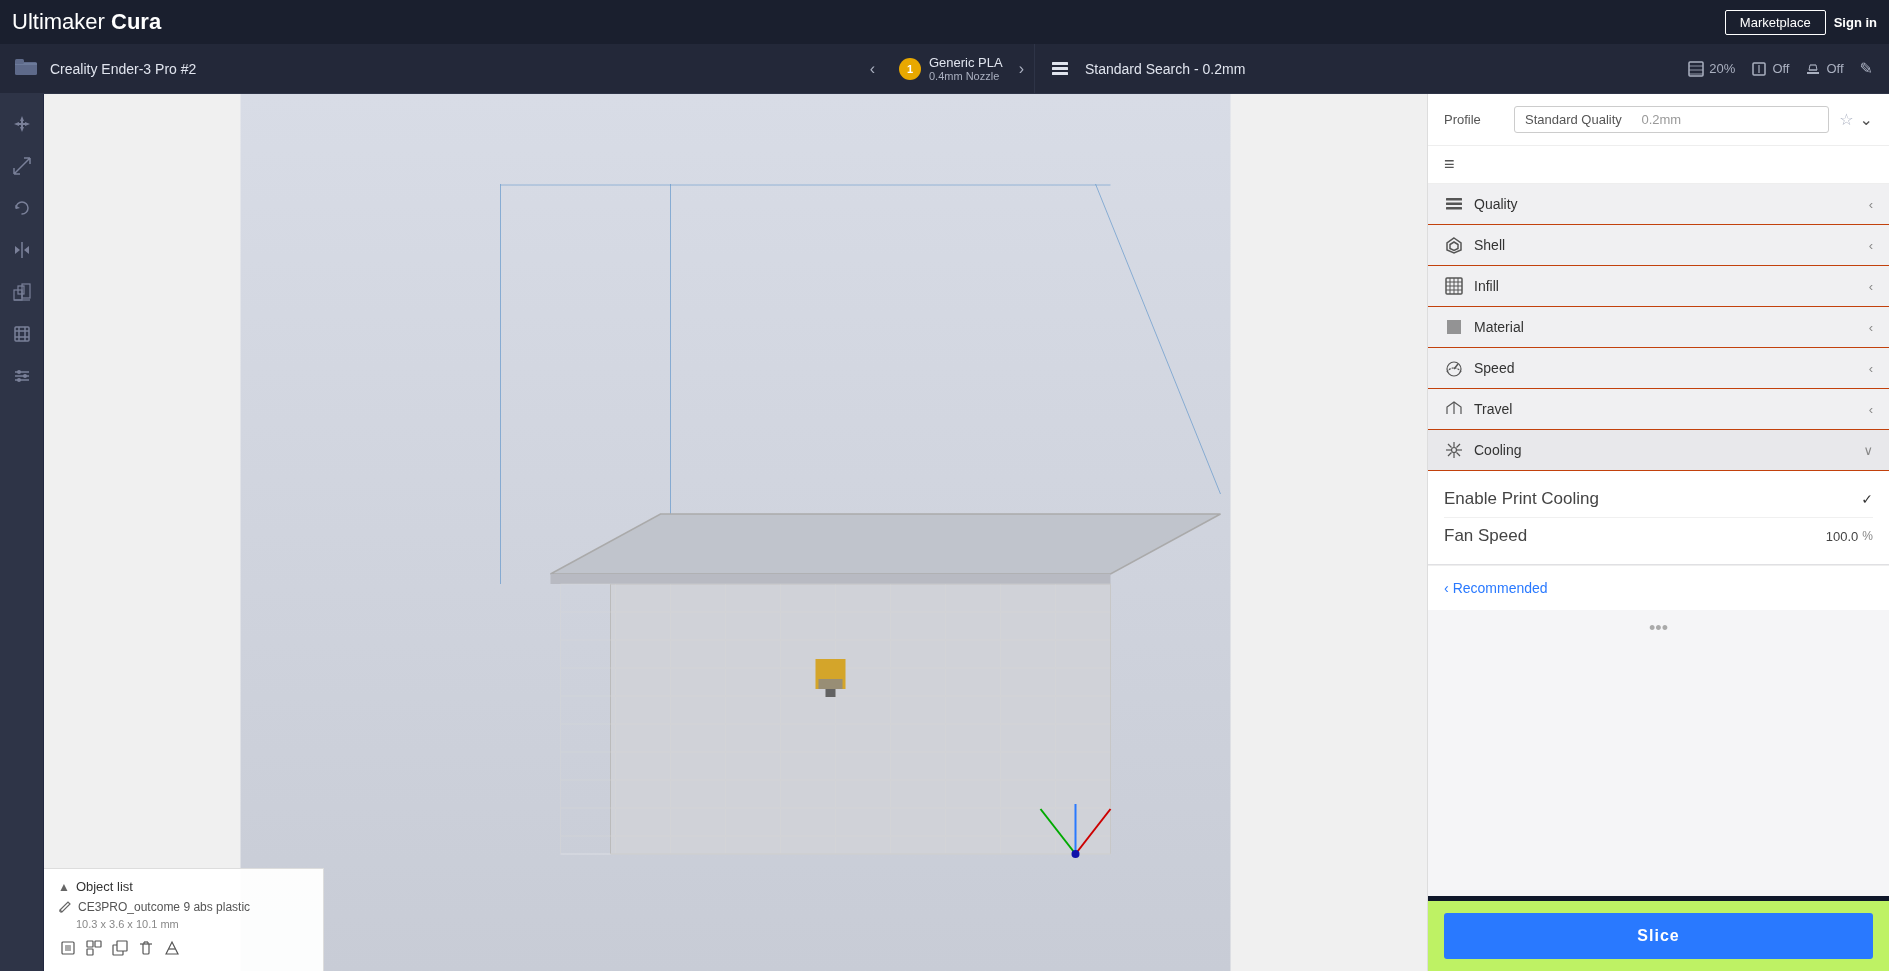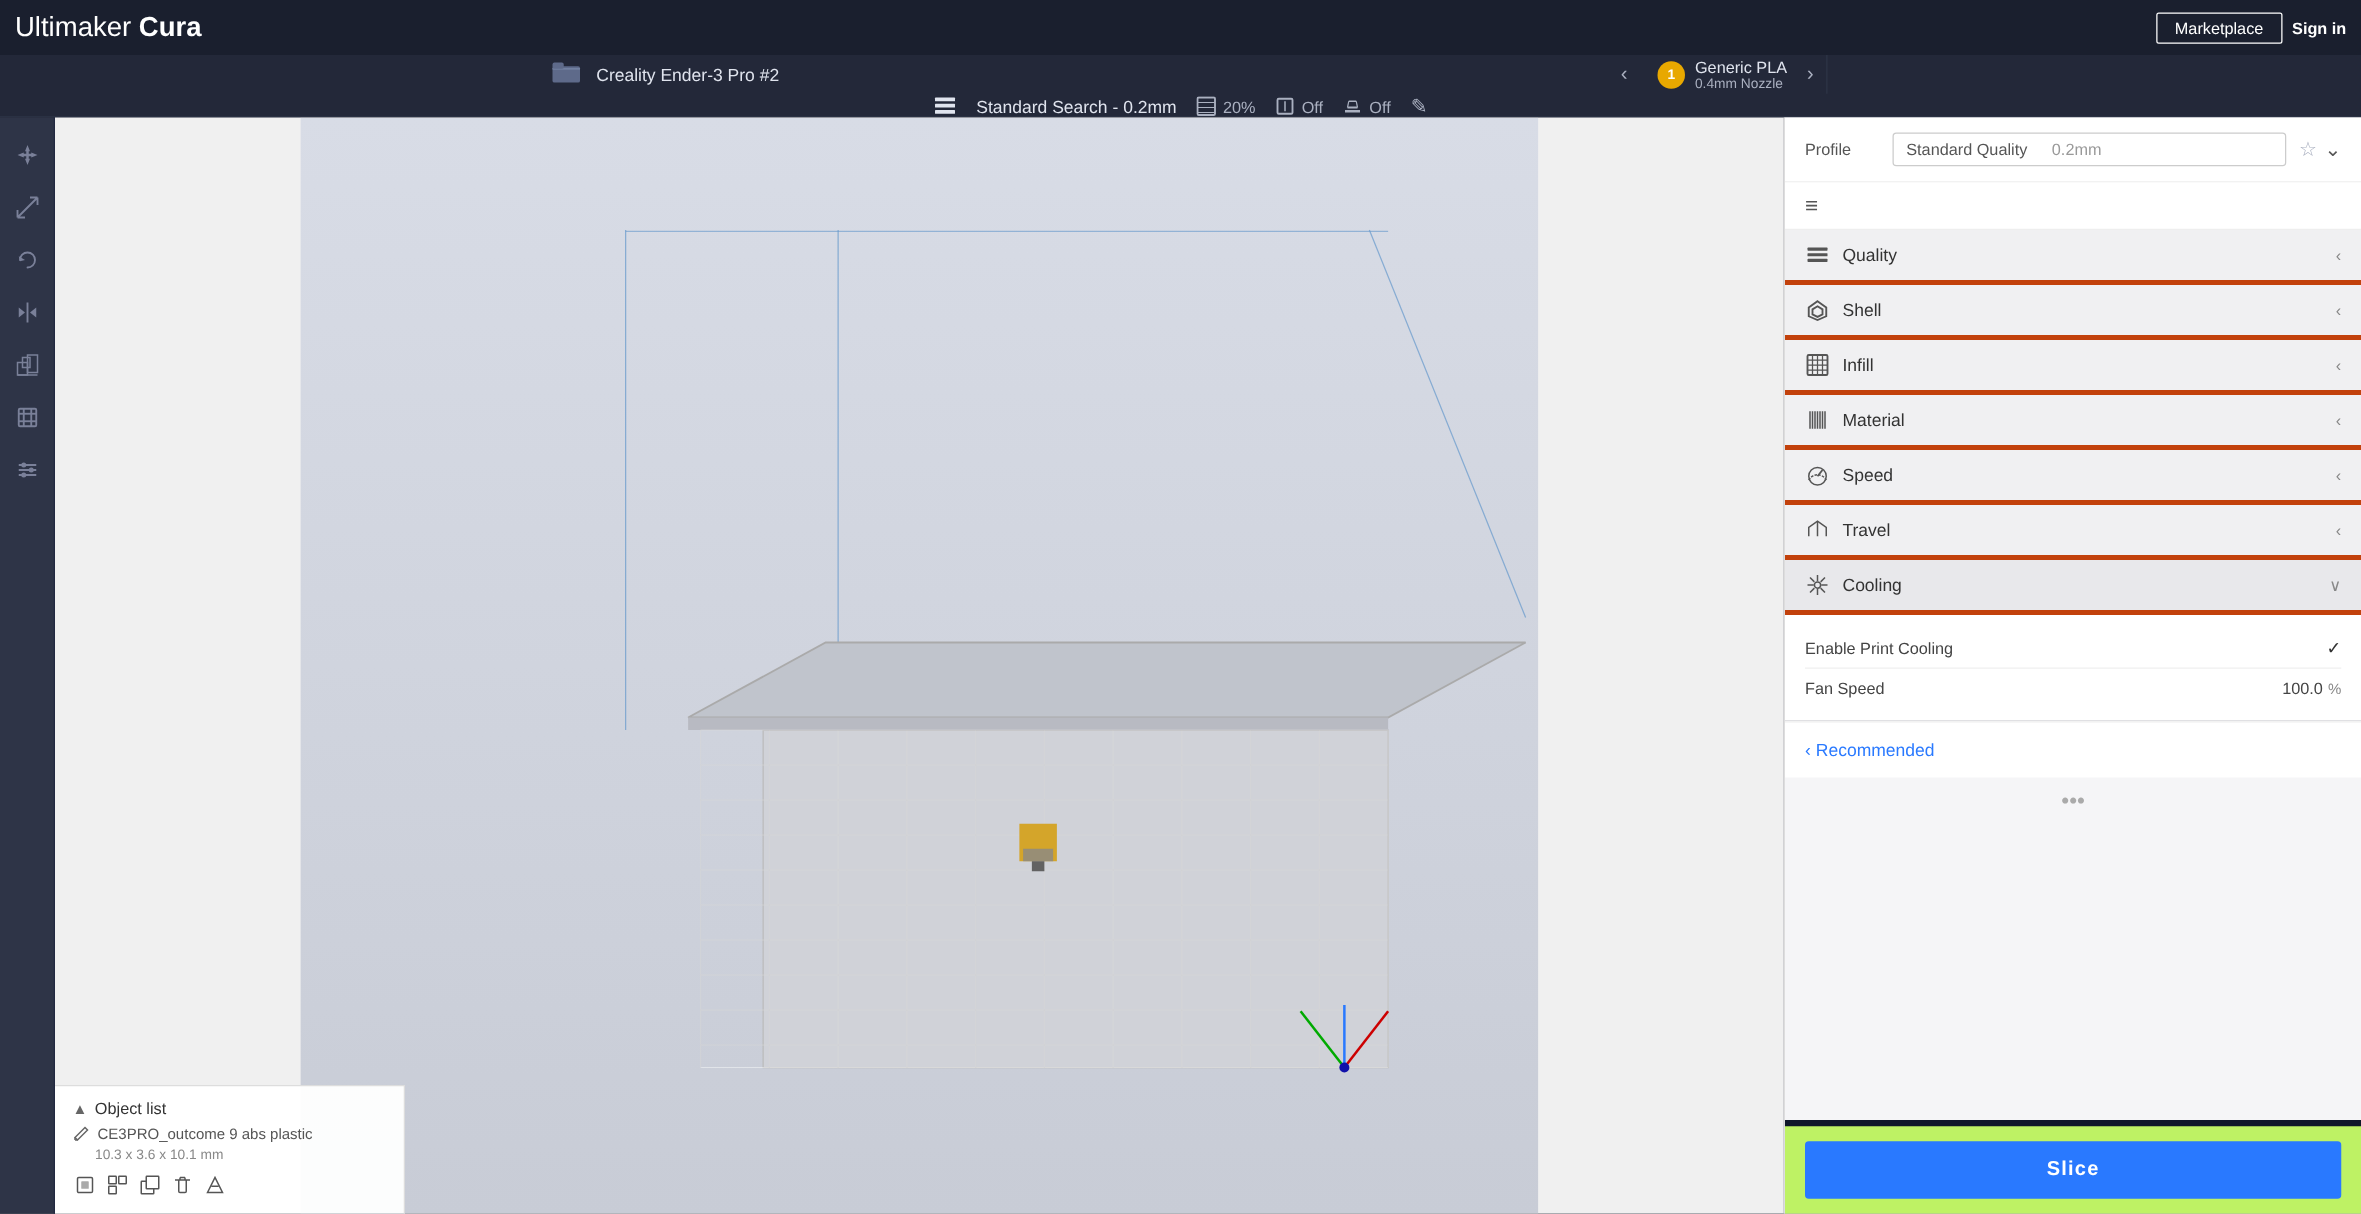--- a/index.html
+++ b/index.html
@@ -20,21 +20,21 @@
     .nav-tab.active { color: #1a1f2e; background: white; font-weight: 600; }
     .nav-right { display: flex; align-items: center; gap: 8px; margin-left: auto; }
     .btn-marketplace {
       border: 1.5px solid white; color: white; background: transparent; padding: 4px 14px;
       font-size: 13px; cursor: pointer; border-radius: 2px;
     }
     .btn-signin { color: white; background: transparent; border: none; font-size: 13px; cursor: pointer; font-weight: bold; }
 
     
     .toolbar {
-      display: flex; align-items: center; background: #232839; height: 50px; border-bottom: 1px solid #2e3447; flex-direction: column;
+      display: flex; align-items: center; background: #232839; height: 50px; border-bottom: 1px solid #2e3447;
     }
     .toolbar-left {
       display: flex; align-items: center; width: 1035px; height: 50px; border-right: 1px solid #2e3447;
       padding: 0 10px; gap: 8px;
     }
     .folder-icon-btn { background: none; border: none; cursor: pointer; padding: 4px; }
     .printer-name { color: #e0e4ee; font-size: 14px; font-weight: 500; flex: 1; }
     .arrow-btn { background: none; border: none; color: #aab0c0; cursor: pointer; font-size: 16px; padding: 4px 8px; }
     .material-badge {
       display: flex; align-items: center; gap: 8px; background: none; border: none; cursor: pointer; padding: 0 8px;
@@ -128,31 +128,31 @@
     .search-icon-inner {
       position: absolute; left: 8px; top: 50%; transform: translateY(-50%);
       color: #999; font-size: 13px; pointer-events: none;
     }
     .menu-icon-btn { background: none; border: none; cursor: pointer; color: #555; font-size: 18px; }
 
     
     .settings-list { flex: 1; overflow-y: auto; background: #f5f5f7; }
     .settings-item {
       display: flex; align-items: center; padding: 10px 16px; background: #f0f0f2;
-      border-bottom: 4px solid #c2410c; cursor: pointer; gap: 10px;
+      border-bottom: 1px solid #c2410c; cursor: pointer; gap: 10px;
     }
     .settings-item.expanded { background: #e8e8eb; }
     .settings-item-icon { width: 20px; height: 20px; color: #555; flex-shrink: 0; }
     .settings-item-label { flex: 1; font-size: 14px; color: #333; font-weight: 500; }
     .settings-chevron { color: #888; font-size: 13px; }
 
     
     .cooling-section { background: white; padding: 10px 16px; border-bottom: 1px solid #e0e0e3; }
     .cooling-row { display: flex; align-items: center; padding: 8px 0; border-bottom: 1px solid #f0f0f0; }
-    .cooling-label { flex: 1; font-size: 13px; color: #444; }
+    .cooling-label { flex: 1; font-size: 17px; color: #444; }
     .cooling-value { font-size: 13px; color: #444; width: 50px; text-align: right; }
     .cooling-unit { font-size: 12px; color: #888; margin-left: 4px; }
     .check-mark { color: #333; font-size: 14px; }
 
     
     .recommended-row {
       padding: 14px 16px; background: white; border-top: 1px solid #eee;
     }
     .recommended-btn {
       background: none; border: none; cursor: pointer; color: #2979ff;

